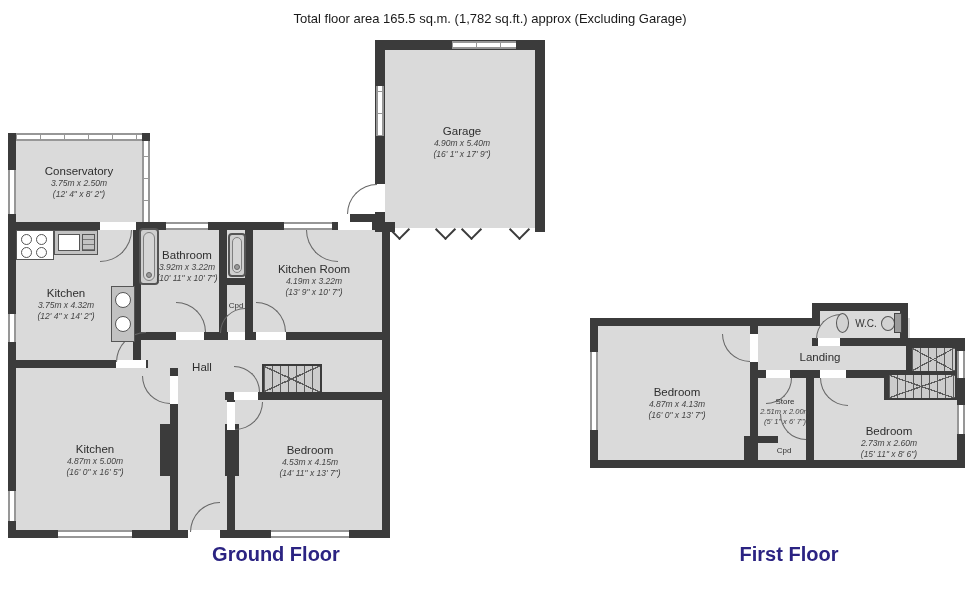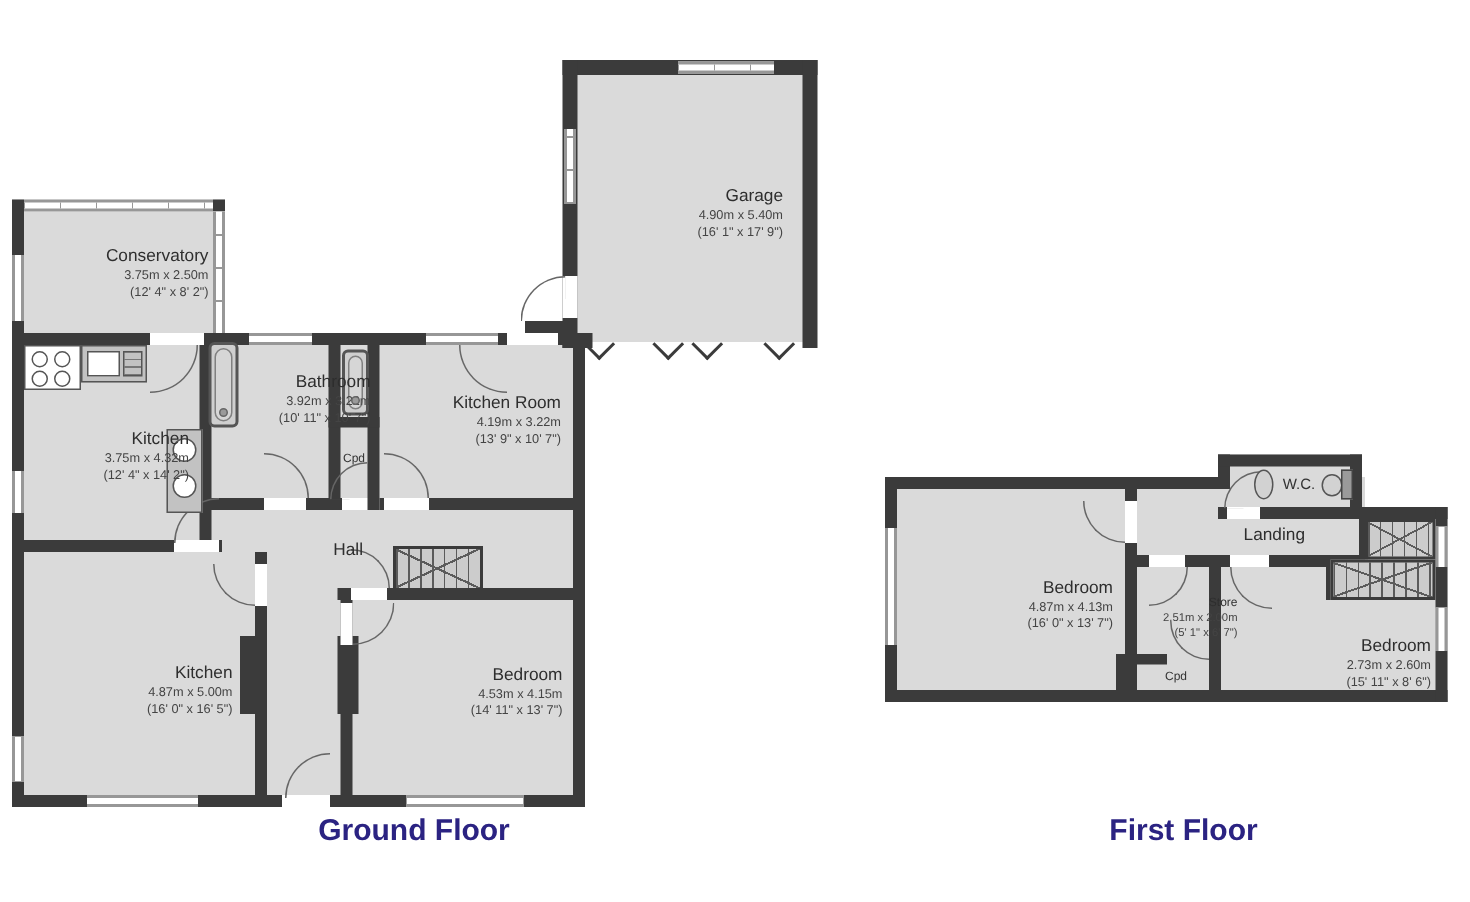--- a/index.html
+++ b/index.html
@@ -36,32 +36,33 @@
   .tub{position:absolute;background:#cfcfcf;border:2px solid #555;border-radius:4px;box-sizing:border-box;}
   .tub::before{content:"";position:absolute;inset:2px;border:1px solid #808080;border-radius:7px;background:#d6d6d6;}
   .tub::after{content:"";position:absolute;left:50%;transform:translateX(-50%);bottom:5px;width:4px;height:4px;
       border-radius:50%;background:#9a9a9a;border:1px solid #666;z-index:2;}
   .drainer{position:absolute;background:repeating-linear-gradient(0deg,#777 0 1px,transparent 1px 5px);border:1px solid #555;box-sizing:border-box;}
   .oval{position:absolute;background:#d2d2d2;border:1px solid #555;border-radius:50%;box-sizing:border-box;}
   .tank{position:absolute;background:#9a9a9a;border:1px solid #444;box-sizing:border-box;}
   .chev{position:absolute;width:15px;height:15px;border-right:2px solid #3b3b3b;border-bottom:2px solid #3b3b3b;
         transform:rotate(45deg);box-sizing:border-box;}
   
-  .rlabel{position:absolute;text-align:right;color:#333;}
+  .rlabel{position:absolute;text-align:center;color:#333;}
   .rname{font-size:11.5px;line-height:1.25;color:#2e2e2e;}
-  .rdim{font-size:8.5px;line-height:1.3;color:#444;}
+  .rdim{font-size:8.5px;line-height:1.3;color:#444;font-style:italic;}
   .small .rname{font-size:8px;}
   .tiny{font-size:8px;color:#333;position:absolute;text-align:center;}
   .floor-label{position:absolute;text-align:center;font-size:20px;font-weight:bold;color:#2b2382;}
 </style>
 </head>
 <body>
 
 <div class="canvas">
 
+  <div class="title">Total floor area 165.5 sq.m. (1,782 sq.ft.) approx (Excluding Garage)</div>
 
   <div>
 
     <div class="room" style="left:8px;top:133px;width:142px;height:97px;"></div>
     <div class="room" style="left:8px;top:222px;width:382px;height:316px;"></div>
     <div class="room" style="left:377px;top:42px;width:166px;height:186px;"></div>
 
     <div class="wall" style="left:375px;top:40px;width:170px;height:10px;"></div>
     <div class="wall" style="left:375px;top:40px;width:10px;height:192px;"></div>
     <div class="wall" style="left:535px;top:40px;width:10px;height:192px;"></div>

